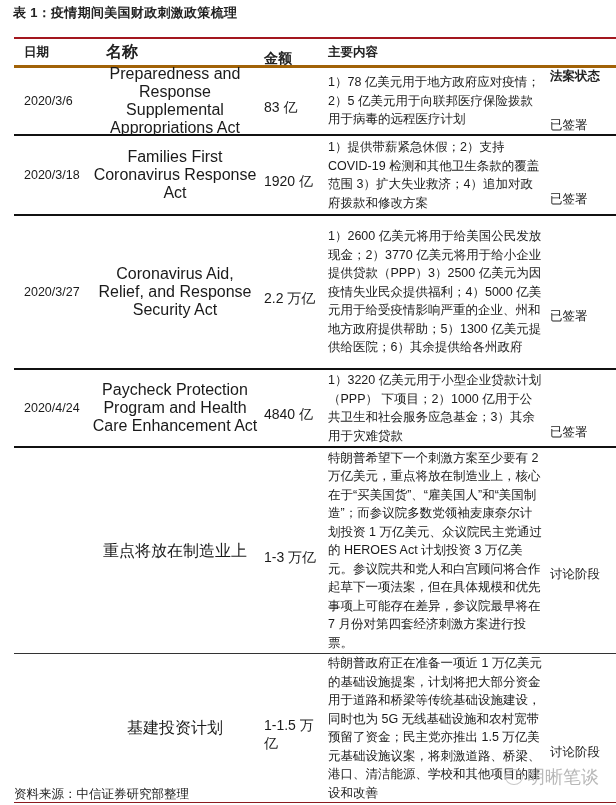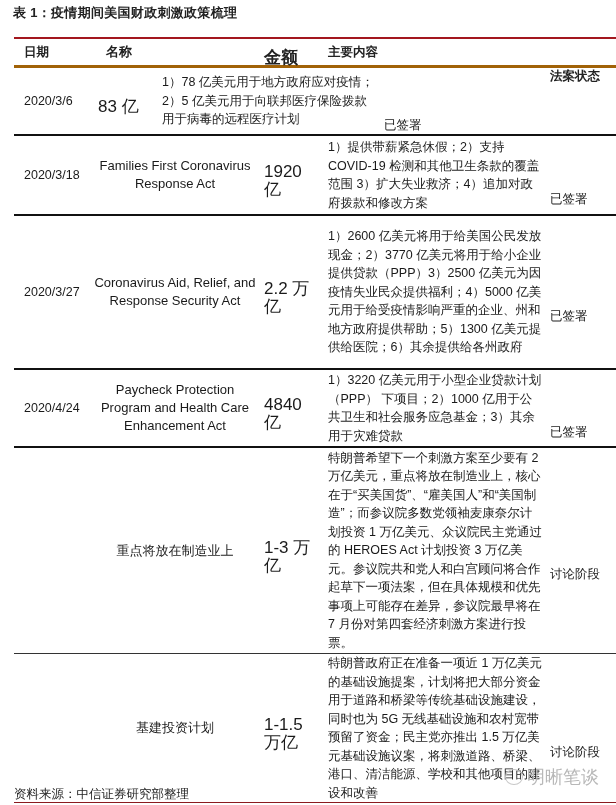--- a/index.html
+++ b/index.html
@@ -20,22 +20,22 @@
   .top-rule { height: 2px; background: #a3171e; }
   .header {
     display: flex; height: 26px; align-items: center;
     font-size: 13px; font-weight: bold; color: #222;
     border-bottom: 3px solid #a16207;
   }
   .row { display: flex; align-items: center; border-bottom: 2px solid #111; }
   .row.thin { border-bottom: 1px solid #333; }
   .row.last { border-bottom: 1px solid #8b1a1f; }
   .c-date { width: 78px; padding-left: 10px; box-sizing: border-box; font-size: 12.5px; }
-  .c-name { width: 166px; text-align: center; font-size: 13px; line-height: 18px; }
-  .c-amt { width: 64px; padding-left: 6px; box-sizing: border-box; font-size: 17px; line-height: 18px; margin-top: 12px; }
+  .c-name { width: 166px; text-align: center; font-size: 16px; line-height: 18px; }
+  .c-amt { width: 64px; padding-left: 6px; box-sizing: border-box; font-size: 14px; line-height: 18px; margin-top: 12px; }
   .c-main { width: 220px; padding-left: 6px; box-sizing: border-box; font-size: 12.5px; line-height: 18.5px; padding-top: 3px; padding-bottom: 3px; }
   .c-status { width: 74px; padding-left: 8px; box-sizing: border-box; font-size: 12.5px; margin-top: 48px; }
   .header .c-date { padding-left: 10px; }
   .header .c-name { text-align: left; padding-left: 14px; box-sizing: border-box; }
   .header .c-amt { padding-left: 6px; }
   .header .c-main { padding-top: 0; padding-bottom: 0; }
   .source {
     position: absolute; left: 14px; top: 786px; font-size: 12.5px; color: #222;
   }
   .watermark {
@@ -57,20 +57,21 @@
   <div class="header">
     <div class="c-date">日期</div>
     <div class="c-name">名称</div>
     <div class="c-amt">金额</div>
     <div class="c-main">主要内容</div>
     <div class="c-status">法案状态</div>
   </div>
 
   <div class="row" style="height:66px">
     <div class="c-date">2020/3/6</div>
+    <div class="c-name">Preparedness and Response Supplemental Appropriations Act</div>
     <div class="c-amt">83 亿</div>
     <div class="c-main">1）78 亿美元用于地方政府应对疫情；2）5 亿美元用于向联邦医疗保险拨款用于病毒的远程医疗计划</div>
     <div class="c-status">已签署</div>
   </div>
 
   <div class="row" style="height:78px">
     <div class="c-date">2020/3/18</div>
     <div class="c-name">Families First Coronavirus Response Act</div>
     <div class="c-amt">1920 亿</div>
     <div class="c-main">1）提供带薪紧急休假；2）支持 COVID-19 检测和其他卫生条款的覆盖范围 3）扩大失业救济；4）追加对政府拨款和修改方案</div>

